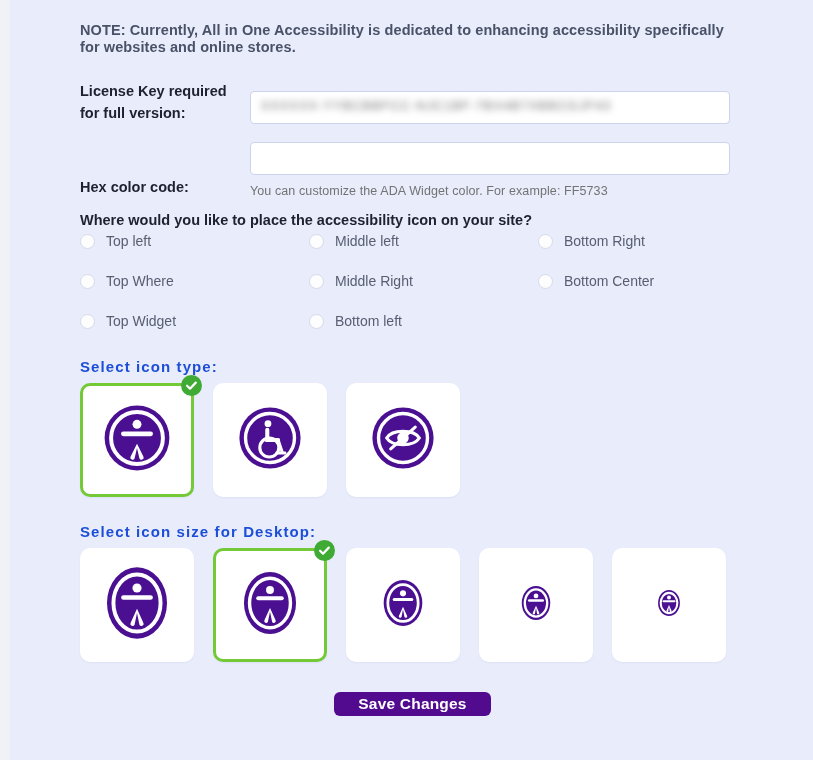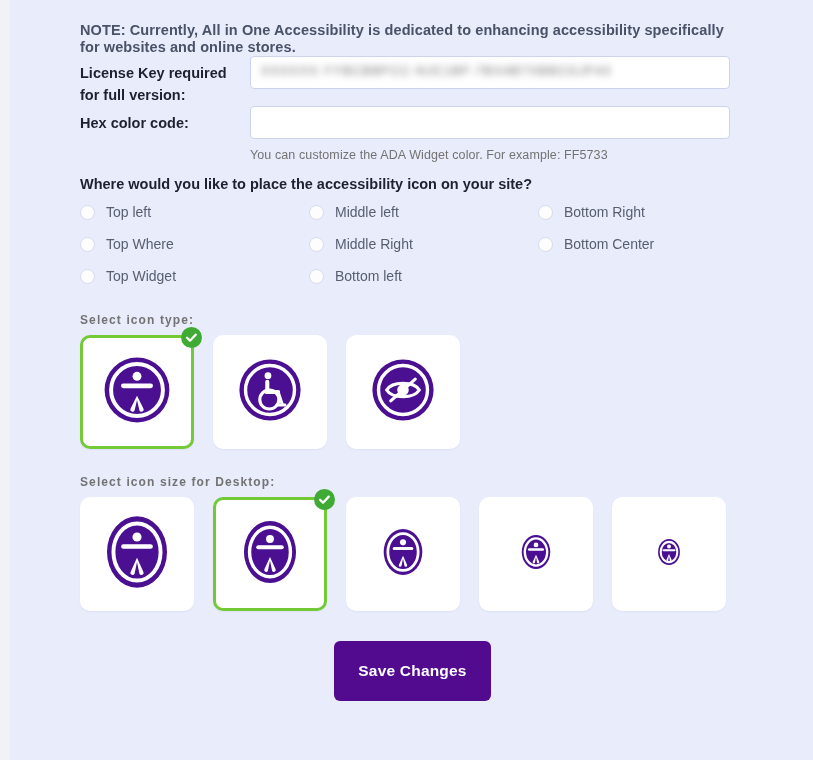--- a/index.html
+++ b/index.html
@@ -31,21 +31,22 @@
     font-weight: bold;
     line-height: 17px;
     width: 645px;
     padding-top: 22px;
     letter-spacing: 0.1px;
   }
 
   
   .field-row {
     display: flex;
-    align-items: flex-start;
+    align-items: flex-end;
+    margin-top: 18px;
   }
   .field-label {
     width: 170px;
     flex: 0 0 170px;
     font-size: 14.5px;
     font-weight: bold;
     color: #1e2230;
     line-height: 22px;
     padding-top: 6px;
   }
@@ -86,26 +87,26 @@
   }
 
   
   .section-q {
     font-size: 14.5px;
     font-weight: bold;
     color: #1e2230;
     margin-top: 14px;
   }
   .radio-grid {
-    margin-top: 9px;
+    margin-top: 2px;
     display: grid;
     grid-template-columns: 229px 229px auto;
     grid-auto-flow: column;
     grid-template-rows: 22px 22px 22px;
-    row-gap: 10px;
+    row-gap: 18px;
   }
   .radio-item {
     display: flex;
     align-items: center;
     height: 22px;
   }
   .radio-dot {
     width: 15px; height: 15px;
     border-radius: 50%;
     background: #fdfdfe;
@@ -113,23 +114,23 @@
     flex: 0 0 15px;
   }
   .radio-label {
     margin-left: 11px;
     font-size: 14px;
     color: #585e70;
   }
 
   
   .section-h {
-    font-size: 12px;
-    font-weight: bold;
-    color: #737373;
+    font-size: 15px;
+    font-weight: bold;
+    color: #1d4ed8;
     letter-spacing: 1.1px;
     margin-top: 26px;
   }
   .card-row {
     display: flex;
     margin-top: 8px;
   }
   .card {
     position: relative;
     background: #ffffff;
@@ -163,21 +164,21 @@
     margin-top: 30px;
   }
   .save-btn {
     background: #520b8e;
     color: #ffffff;
     font-family: "Liberation Sans", sans-serif;
     font-size: 15.5px;
     font-weight: bold;
     border: none;
     border-radius: 6px;
-    padding: 21px 24px;
+    padding: 3px 24px;
     cursor: pointer;
     letter-spacing: 0.2px;
   }
 </style>
 </head>
 <body>
 
 <div class="page">
   <div class="content">
 

